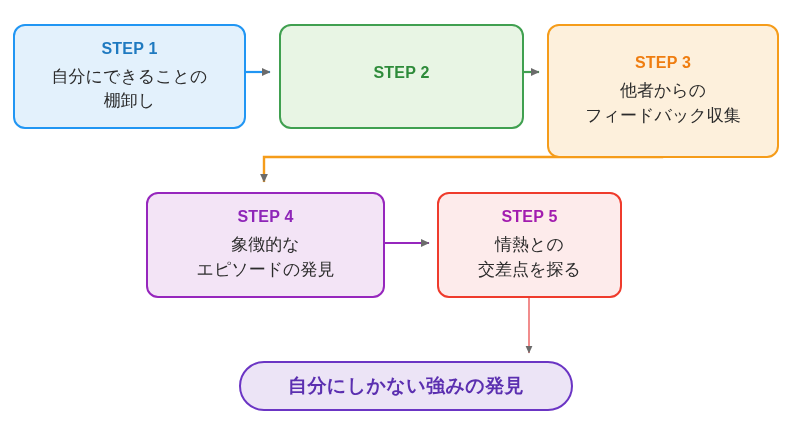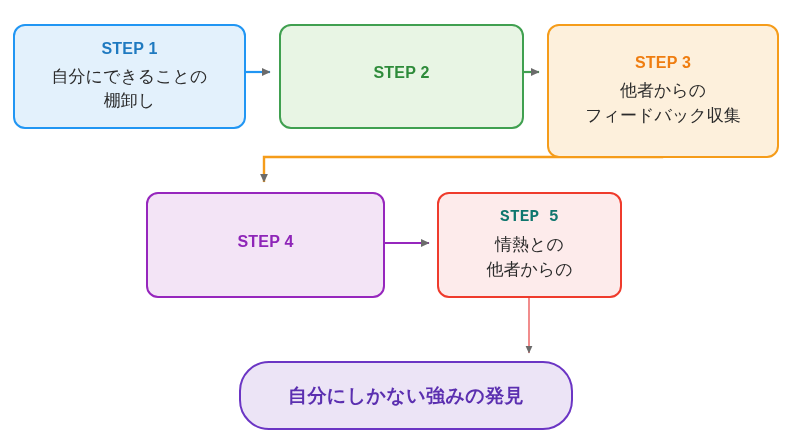--- a/index.html
+++ b/index.html
@@ -84,26 +84,26 @@
     border-color: #9626bd;
   }
   #step4 .title { color: #8e25b8; }
 
   
   #step5 {
     left: 437px; top: 192px; width: 185px; height: 106px;
     background: #fdebeb;
     border-color: #ef3b2c;
   }
-  #step5 .title { color: #0f766e; font-family: Liberation Mono, monospace; }
+  #step5 .title { color: #a21caf; }
 
   
   #final {
     position: absolute;
-    left: 239px; top: 361px; width: 334px; height: 69px;
+    left: 239px; top: 361px; width: 334px; height: 50px;
     box-sizing: border-box;
     background: #ece4f6;
     border: 2px solid #6b35c4;
     border-radius: 30px;
     display: flex;
     align-items: center;
     justify-content: center;
   }
   #final .final-label {
     font-size: 19px;
@@ -159,25 +159,27 @@
   </div>
 
   <div class="node" id="step3">
     <div class="title">STEP 3</div>
     <div class="body">他者からの
 フィードバック収集</div>
   </div>
 
   <div class="node" id="step4">
     <div class="title">STEP 4</div>
+    <div class="body">象徴的な
+エピソードの発見</div>
   </div>
 
   <div class="node" id="step5">
     <div class="title">STEP 5</div>
     <div class="body">情熱との
-他者からの</div>
+交差点を探る</div>
   </div>
 
   <div id="final">
     <div class="final-label">自分にしかない強みの発見</div>
   </div>
 
 </div>
 
 </body></html>

